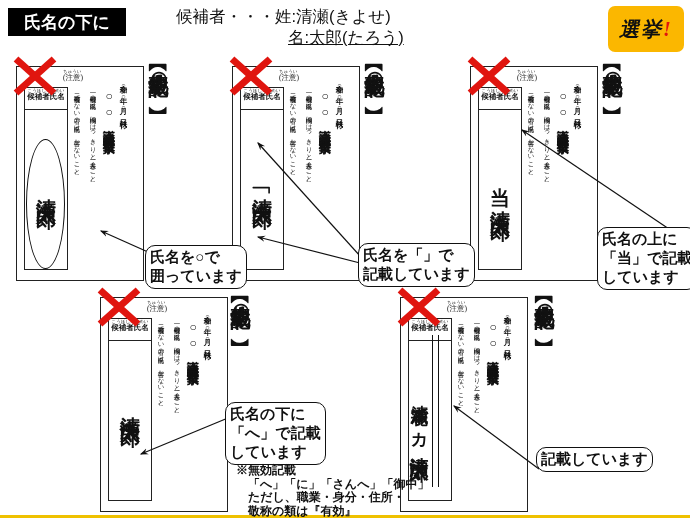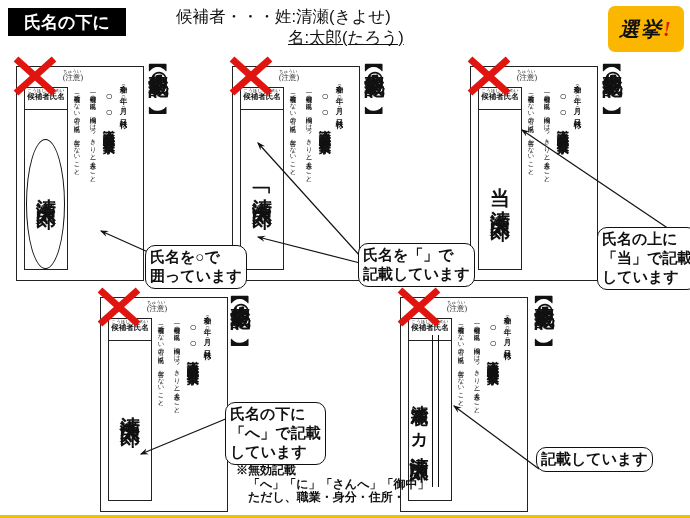--- a/index.html
+++ b/index.html
@@ -232,16 +232,17 @@
     <div>しています</div>
   </div>
   <div class="callout" style="left:536px;top:447px;">
     <div>記載しています</div>
   </div>
 
   <div class="footnote">
     <div>※無効記載</div>
     <div class="ind">「へ」「に」「さんへ」「御中」</div>
     <div class="ind">ただし、職業・身分・住所・</div>
+    <div class="ind">敬称の類は『有効』</div>
   </div>
 
   <div class="bottombar"></div>
 </div>
 
 </body></html>

